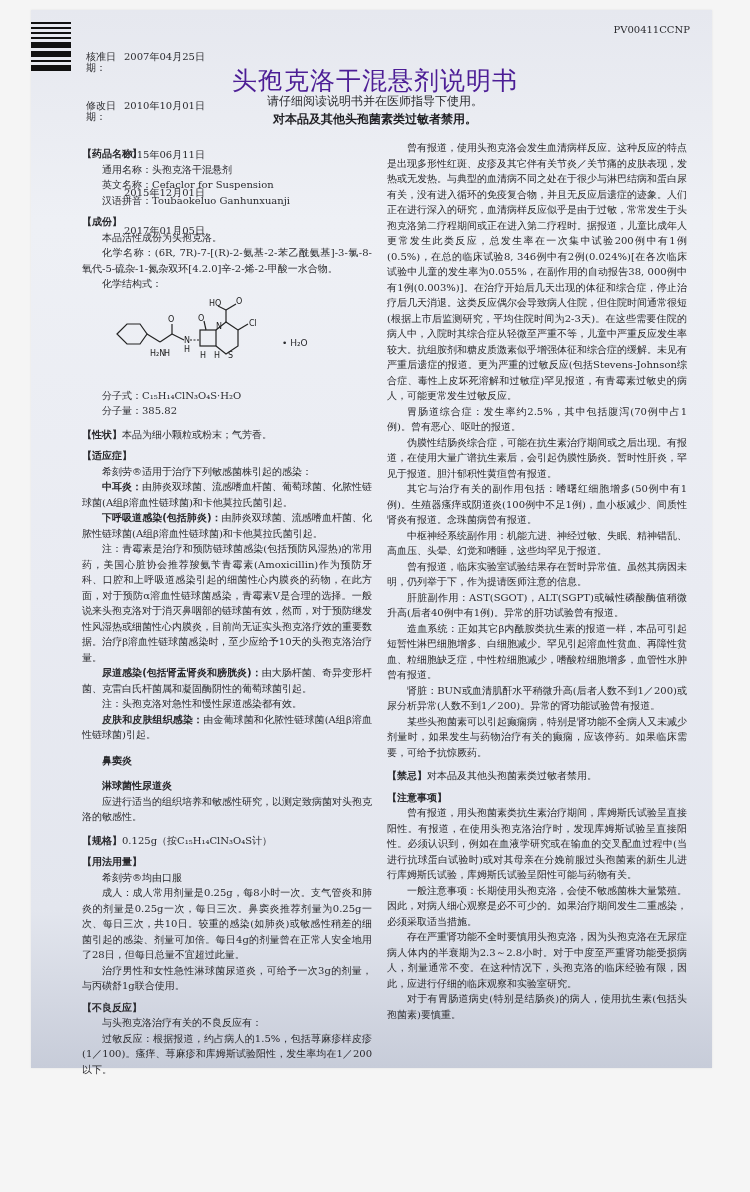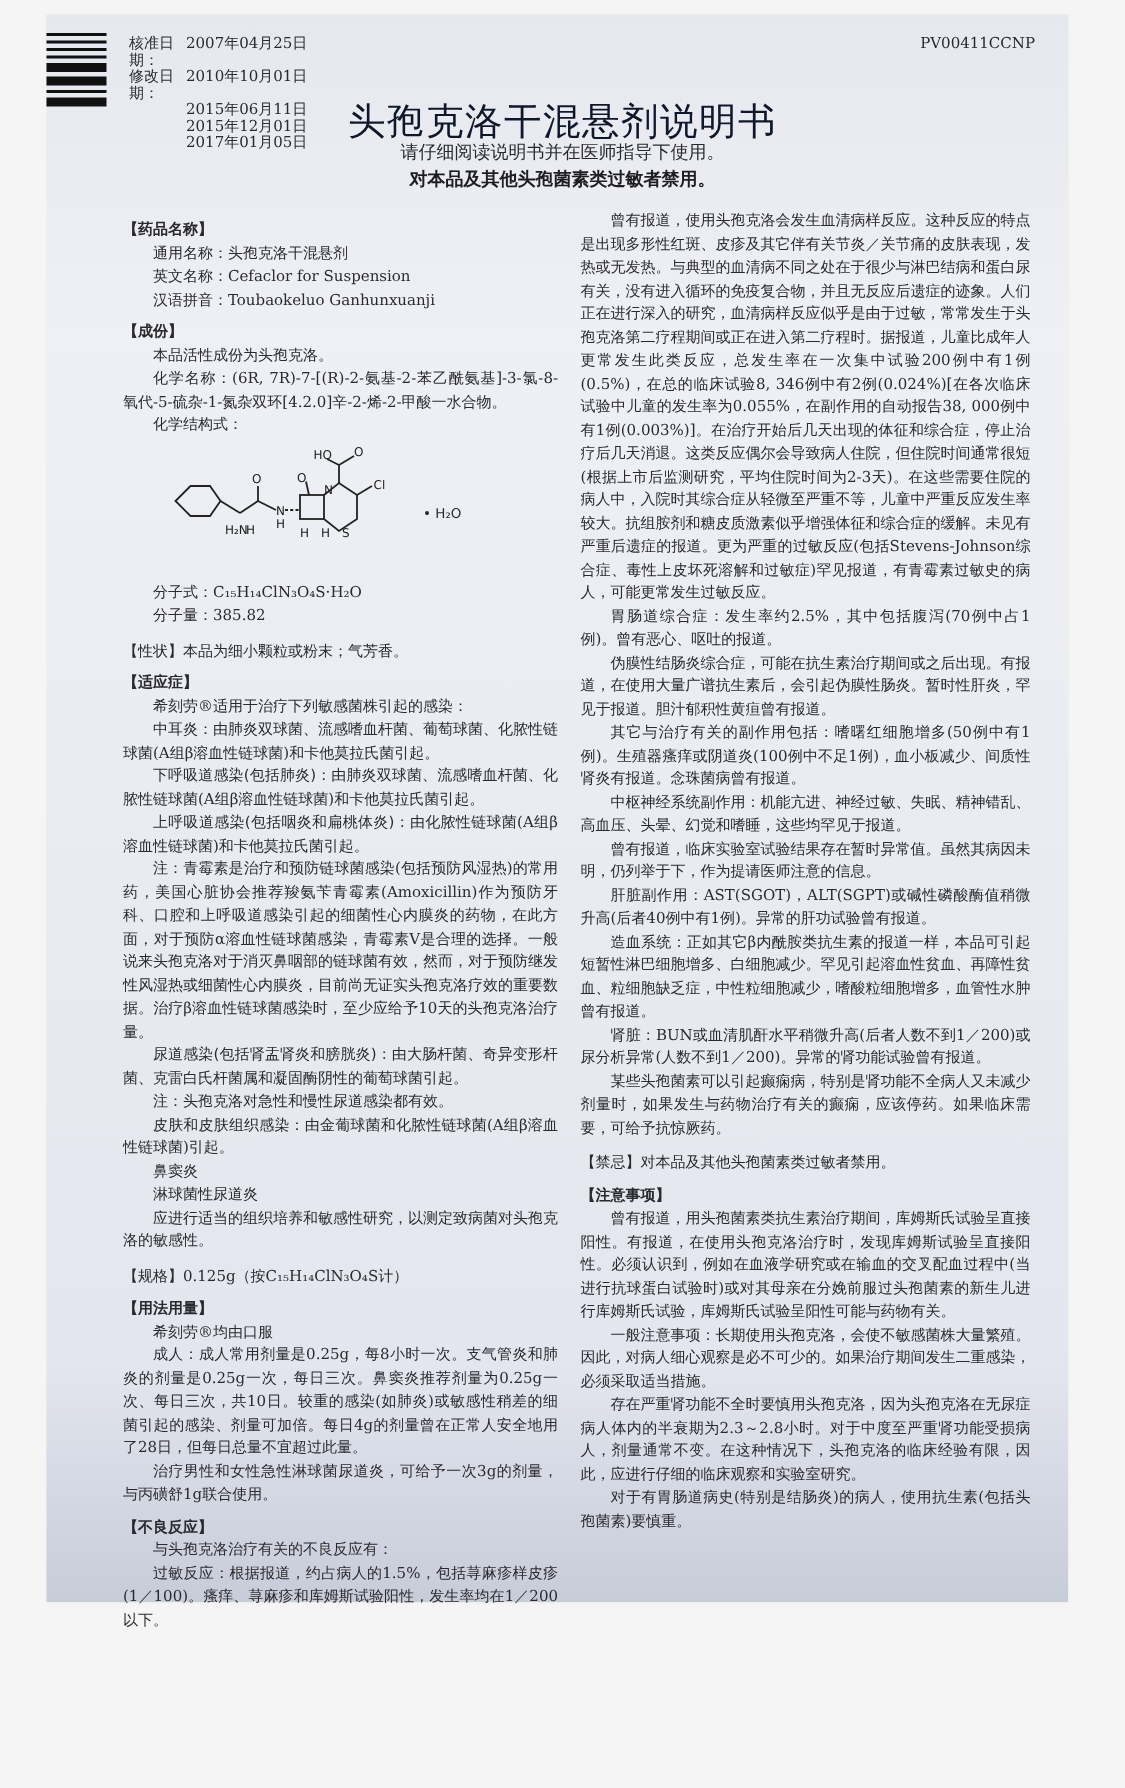--- a/index.html
+++ b/index.html
@@ -4,35 +4,35 @@
 <style>
   html, body { margin:0; padding:0; }
   body { width:750px; height:1192px; background:#f5f5f5; position:relative; overflow:hidden;
          font-family:"DejaVu Serif","Liberation Serif",serif; color:#2a2a2e; }
   .paper { position:absolute; left:31px; top:10px; width:681px; height:1058px;
            background:linear-gradient(180deg,#e6e8ef 0%,#eef0f5 20%,#e9ebf2 55%,#e3e6ee 85%,#c7ccd9 100%);
            box-shadow:0 0 2px rgba(0,0,0,0.08); }
   .barcode { position:absolute; left:31px; top:22px; width:40px; }
   .barcode div { background:#111; margin-bottom:3px; }
   .dates { position:absolute; left:86px; top:24px; font-size:10px; line-height:11px; }
-  .dates .row { display:flex; }
+  .dates .row { display:flex;margin-top:27px; }
   .dates .lbl { width:38px; }
   .code { position:absolute; right:60px; top:24px; font-size:10px; }
   .title { position:absolute; left:0; width:750px; top:64px; text-align:center;
-           font-family:"DejaVu Sans","Liberation Sans",sans-serif; font-size:25px; color:#0f172a; letter-spacing:1px; }
+           font-family:"DejaVu Sans","Liberation Sans",sans-serif; font-size:25px; color:#4c1d95; letter-spacing:1px; }
   .subtitle { position:absolute; left:0; width:750px; top:93px; text-align:center; font-size:12px; }
   .warning { position:absolute; left:0; width:750px; top:111px; text-align:center;
              font-family:"DejaVu Sans","Liberation Sans",sans-serif; font-size:12px; font-weight:bold; color:#1e1e22; }
   .col { position:absolute; top:140px; font-size:10px; line-height:15.5px; }
   .col.left { left:82px; width:290px; }
   .col.right { left:387px; width:300px; }
   .h { font-family:"DejaVu Sans","Liberation Sans",sans-serif; font-weight:bold; font-size:10px; margin-top:6px; }
   .p { text-indent:2em; text-align:justify; }
   .ind { padding-left:2em; }
-  .b { font-family:"DejaVu Sans","Liberation Sans",sans-serif; font-weight:normal; }
+  .b { font-family:"DejaVu Sans","Liberation Sans",sans-serif; font-weight:bold;margin-top:10px; }
   .gap { height:8px; }
   .struct { position:relative; height:92px; margin:2px 0 2px 30px; }
   .struct svg { position:absolute; left:0; top:0; }
   .hydrate { position:absolute; left:150px; top:42px; font-family:"DejaVu Sans","Liberation Sans",sans-serif; font-size:9px; }
 </style>
 </head>
 <body>
 
 <div class="paper"></div>
 
@@ -122,21 +122,20 @@
   </div>
   <div class="ind">分子式：C₁₅H₁₄ClN₃O₄S·H₂O</div>
   <div class="ind">分子量：385.82</div>
   <div class="gap"></div>
   <div><span class="b">【性状】</span><span>本品为细小颗粒或粉末；气芳香。</span></div>
 
   <div class="h">【适应症】</div>
   <div class="p">希刻劳®适用于治疗下列敏感菌株引起的感染：</div>
   <div class="p"><span class="b">中耳炎：</span><span>由肺炎双球菌、流感嗜血杆菌、葡萄球菌、化脓性链球菌(A组β溶血性链球菌)和卡他莫拉氏菌引起。</span></div>
   <div class="p"><span class="b">下呼吸道感染(包括肺炎)：</span><span>由肺炎双球菌、流感嗜血杆菌、化脓性链球菌(A组β溶血性链球菌)和卡他莫拉氏菌引起。</span></div>
-  <div class="p"><span class="b">上呼吸道感染(包括咽炎和扁桃体炎)：</span><span>由化脓性链球菌(A组β溶血性链球菌)和卡他莫拉氏菌引起。</span></div>
   <div class="p">注：青霉素是治疗和预防链球菌感染(包括预防风湿热)的常用药，美国心脏协会推荐羧氨苄青霉素(Amoxicillin)作为预防牙科、口腔和上呼吸道感染引起的细菌性心内膜炎的药物，在此方面，对于预防α溶血性链球菌感染，青霉素V是合理的选择。一般说来头孢克洛对于消灭鼻咽部的链球菌有效，然而，对于预防继发性风湿热或细菌性心内膜炎，目前尚无证实头孢克洛疗效的重要数据。治疗β溶血性链球菌感染时，至少应给予10天的头孢克洛治疗量。</div>
   <div class="p"><span class="b">尿道感染(包括肾盂肾炎和膀胱炎)：</span><span>由大肠杆菌、奇异变形杆菌、克雷白氏杆菌属和凝固酶阴性的葡萄球菌引起。</span></div>
   <div class="p">注：头孢克洛对急性和慢性尿道感染都有效。</div>
   <div class="p"><span class="b">皮肤和皮肤组织感染：</span><span>由金葡球菌和化脓性链球菌(A组β溶血性链球菌)引起。</span></div>
   <div class="p b">鼻窦炎</div>
   <div class="p b">淋球菌性尿道炎</div>
   <div class="p">应进行适当的组织培养和敏感性研究，以测定致病菌对头孢克洛的敏感性。</div>
   <div class="gap"></div>
   <div><span class="b">【规格】</span><span>0.125g（按C₁₅H₁₄ClN₃O₄S计）</span></div>
 

